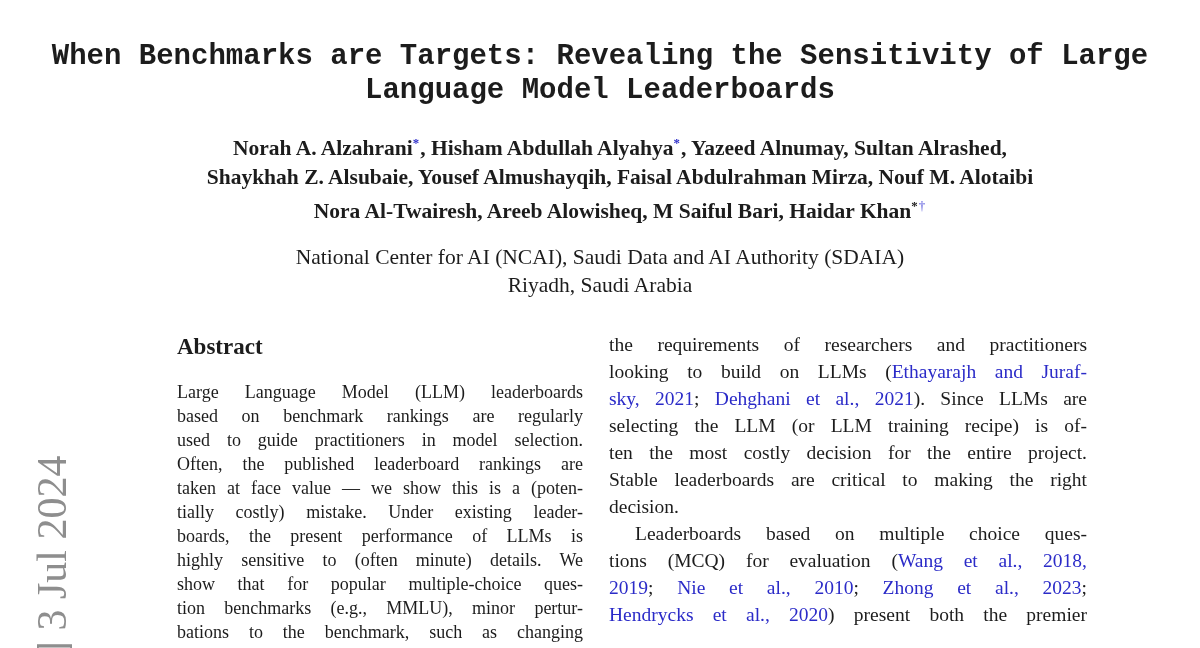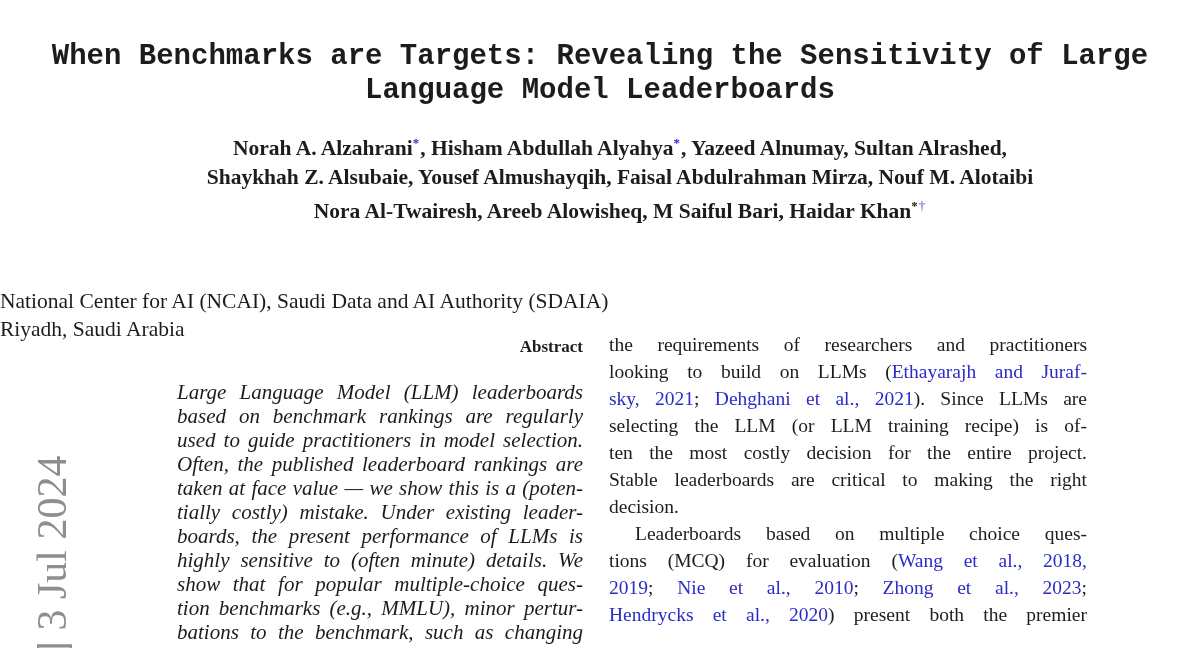--- a/index.html
+++ b/index.html
@@ -6,25 +6,25 @@
   .page{
     position:relative;width:1200px;height:648px;background:#ffffff;overflow:hidden;
     font-family:"Liberation Serif","DejaVu Serif",serif;color:#1c1c1c;
   }
   .title{position:absolute;top:40px;left:0;width:100%;text-align:center;
          font-weight:bold;font-size:29px;line-height:34px;font-family:Liberation Mono, monospace;}
   .authors{position:absolute;top:129px;left:0;width:100%;
            font-weight:bold;font-size:21.5px;line-height:29px;padding-left:20px;}
   .authors .tline{text-align:center;text-align-last:center;}
   .affil{position:absolute;top:243px;left:0;width:100%;
-         font-size:21.5px;line-height:28px;margin-top:44px;}
+         font-size:21.5px;line-height:28px;text-align:center;}
   .col-left{position:absolute;left:177px;top:334px;width:406px;}
-  .abs-heading{text-align:right;font-weight:bold;font-size:17px;
+  .abs-heading{text-align:left;font-weight:bold;font-size:23px;
                margin-bottom:20px;line-height:26px;}
-  .abs-body{font-size:21px;line-height:24px;font-style:italic;}
+  .abs-body{font-size:18px;line-height:24px;}
   .col-right{position:absolute;left:609px;top:331px;width:478px;
              font-size:19.5px;line-height:27px;}
   .tline{text-align:justify;text-align-last:justify;}
   .tline.nojust{text-align-last:left;}
   .tline.indent{text-indent:26px;}
   .sup{vertical-align:super;font-size:60%;letter-spacing:1px;}
   .c-blue{color:#2b2bc8;}
   .c-lblue{color:#8585e6;}
   .watermark{
     position:absolute;left:28px;top:655px;transform-origin:0 0;

